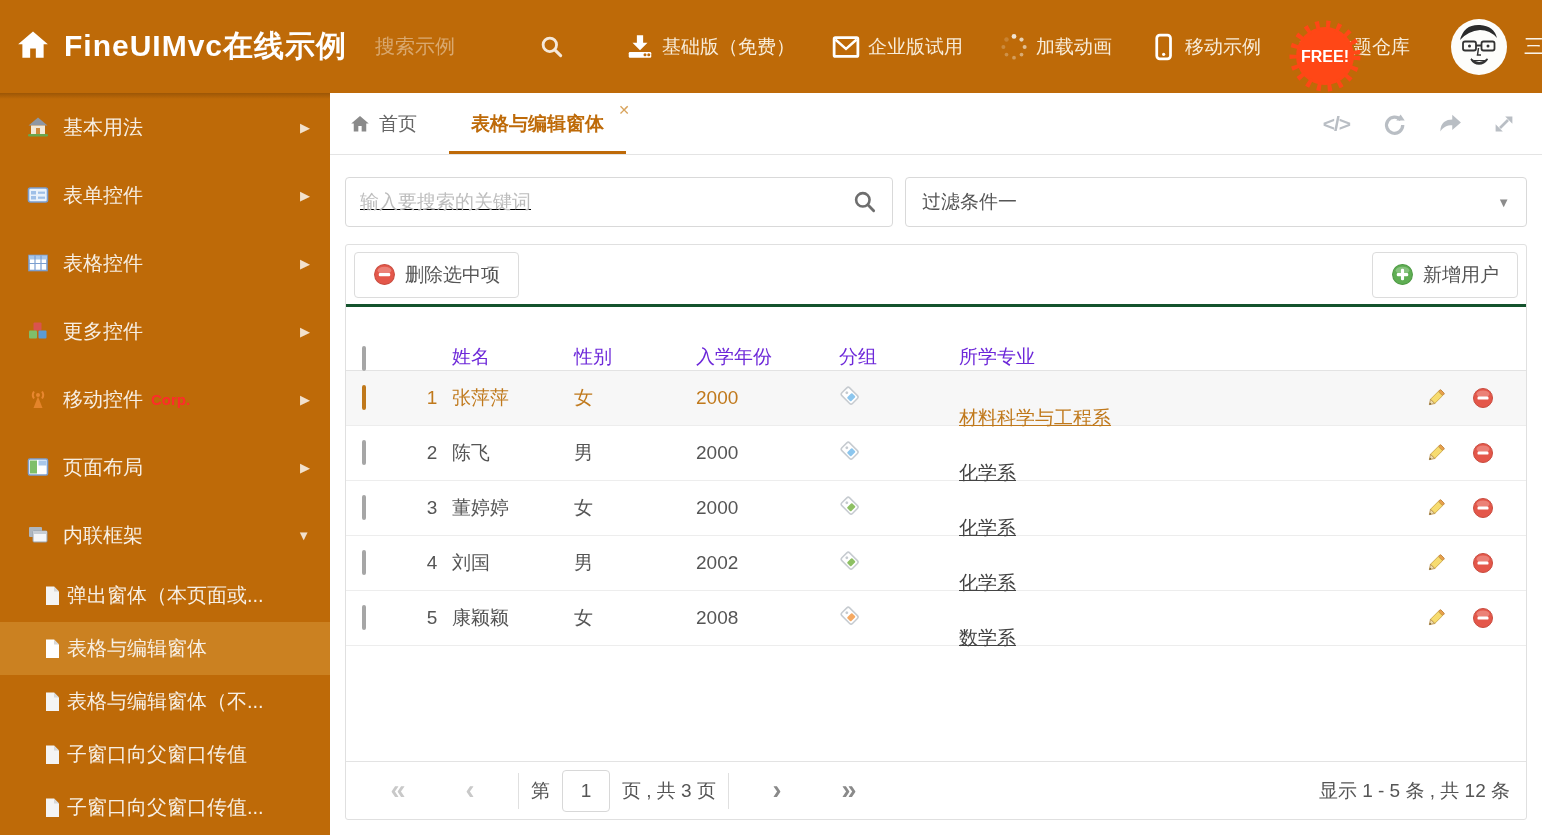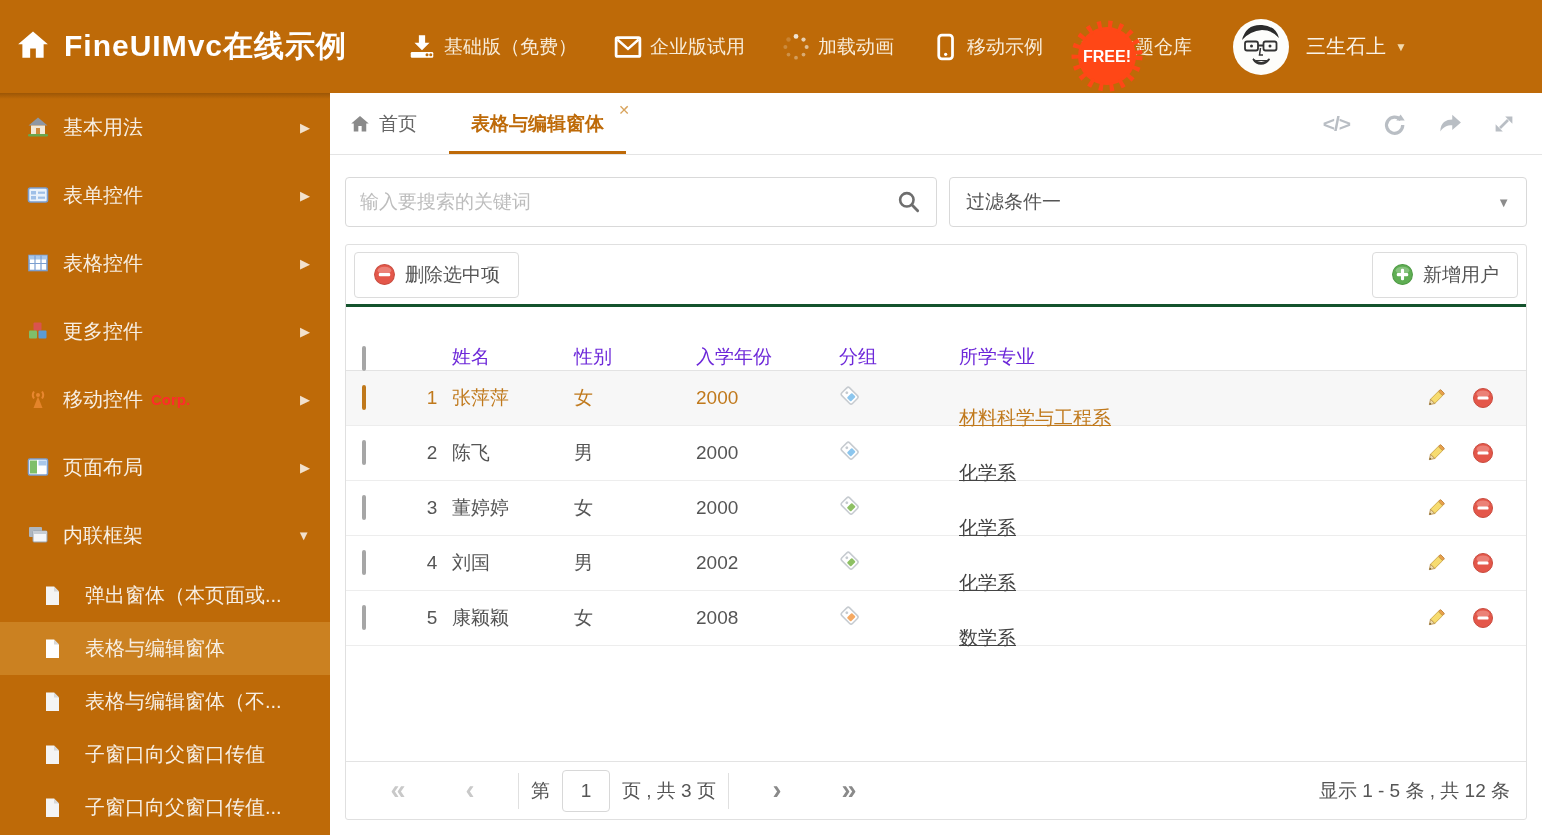--- a/index.html
+++ b/index.html
@@ -28,40 +28,40 @@
   .sidebar { position:absolute; top:93px; left:0; width:330px; bottom:0; background:#BE6A08; overflow:hidden; }
   .sidebar .topshadow { position:absolute; top:0; left:0; right:0; height:6px;
     background:linear-gradient(rgba(70,35,0,.28),rgba(70,35,0,0)); }
   .side-item { height:68px; display:flex; align-items:center; padding:0 20px 0 14px;
     color:#F7EFE4; font-size:20px; cursor:pointer;margin-left:12px; }
   .side-item .lbl { margin-left:13px; }
   .side-item .corp { color:#FF2B2B; font-size:15px; margin-left:8px; font-weight:bold; }
   .side-item .arrow { margin-left:auto; font-size:13px; color:rgba(255,255,255,.8); }
   .side-sub { height:53px; display:flex; align-items:center; padding-left:40px;
     color:#F7EFE4; font-size:20px; cursor:pointer; overflow:hidden; }
-  .side-sub .lbl { margin-left:21px; white-space:nowrap; }
+  .side-sub .lbl { margin-left:3px; white-space:nowrap; }
   .side-sub.active { background:#CB8121; }
 
   
   .main { position:absolute; top:93px; left:330px; right:0; bottom:0; background:#fff; }
   .tabbar { height:62px; border-bottom:1px solid #E4E4E4; display:flex; align-items:center; }
   .tab-home { display:flex; align-items:center; gap:9px; padding:0 20px; color:#666;
     font-size:19px; height:100%; cursor:pointer; }
   .tab-active { position:relative; height:100%; display:flex; align-items:center;
     padding:0 22px; margin-left:12px; color:#BE6A08; font-weight:bold; font-size:19px; cursor:pointer; }
   .tab-active .underline { position:absolute; left:0; right:0; bottom:0; height:3px; background:#BE6A08; }
   .tab-active .close { position:absolute; top:9px; right:-4px; color:#D8A35C;
     font-size:14px; font-weight:bold; cursor:pointer; }
   .tb-icons { margin-left:auto; display:flex; align-items:center; gap:30px; margin-right:26px; }
   .tb-icons .ic { cursor:pointer; display:flex; align-items:center; }
   .code-glyph { color:#B9BEC4; font-size:21px; font-weight:bold; letter-spacing:-1px; }
 
   .filter-row { margin:22px 15px 0; display:flex; gap:12px; height:50px; }
-  .searchbox { width:592px; border:1px solid #D9D9D9; border-radius:4px; display:flex;
-    align-items:center; padding:12px 14px; background:#fff; }
+  .searchbox { width:548px; border:1px solid #D9D9D9; border-radius:4px; display:flex;
+    align-items:center; padding:12px 14px; background:#fff;text-decoration:underline; }
   .searchbox input { flex:1; border:none; outline:none; font-size:19px; color:#555; font-family:inherit; }
   .searchbox input::placeholder { color:#BDBDBD; }
   .selectbox { flex:1; border:1px solid #D9D9D9; border-radius:4px; display:flex;
     align-items:center; padding:0 16px; font-size:19px; color:#555; cursor:pointer; }
   .selectbox .caret { margin-left:auto; color:#8C8C8C; font-size:13px; }
 
   .grid { margin:17px 15px 0; border:1px solid #E0E0E0; border-radius:3px; height:576px;
     display:flex; flex-direction:column; background:#fff; }
   .toolbar { height:62px; flex:none; display:flex; align-items:center; padding:0 8px;
     border-bottom:3px solid #14532d; }
@@ -102,20 +102,27 @@
 </head>
 <body>
 
 <div class="header">
   <span class="brand-home">
     <svg width="34" height="34" viewBox="0 0 24 24">
         <path d="M12 2.5 L1.5 11.5 H4.5 V21 H10 V14.5 H14 V21 H19.5 V11.5 H22.5 Z" fill="#fff"></path>
       </svg>
   </span>
   <span class="brand">FineUIMvc在线示例</span>
+  <span class="hsearch">
+    <input placeholder="搜索示例" style="">
+    <svg width="26" height="26" viewBox="0 0 24 24" opacity="0.85">
+        <circle cx="10" cy="10" r="6.2" fill="none" stroke="#fff" stroke-width="2.6"></circle>
+        <line x1="14.6" y1="14.6" x2="20" y2="20" stroke="#fff" stroke-width="2.8" stroke-linecap="round"></line>
+      </svg>
+  </span>
 
   <div class="hnav">
     <div class="hnav-item">
       <svg width="30" height="30" viewBox="0 0 24 24">
           <polygon points="9.5,2.5 14.5,2.5 14.5,8.5 18,8.5 12,14.5 6,8.5 9.5,8.5" fill="#fff"></polygon>
           <rect x="3" y="16" width="18" height="4.5" rx="1" fill="#fff"></rect>
           <circle cx="16" cy="18.2" r="1.2" fill="#BE6A08"></circle>
           <circle cx="19" cy="18.2" r="1.2" fill="#BE6A08"></circle>
         </svg>
       <span>基础版（免费）</span>

